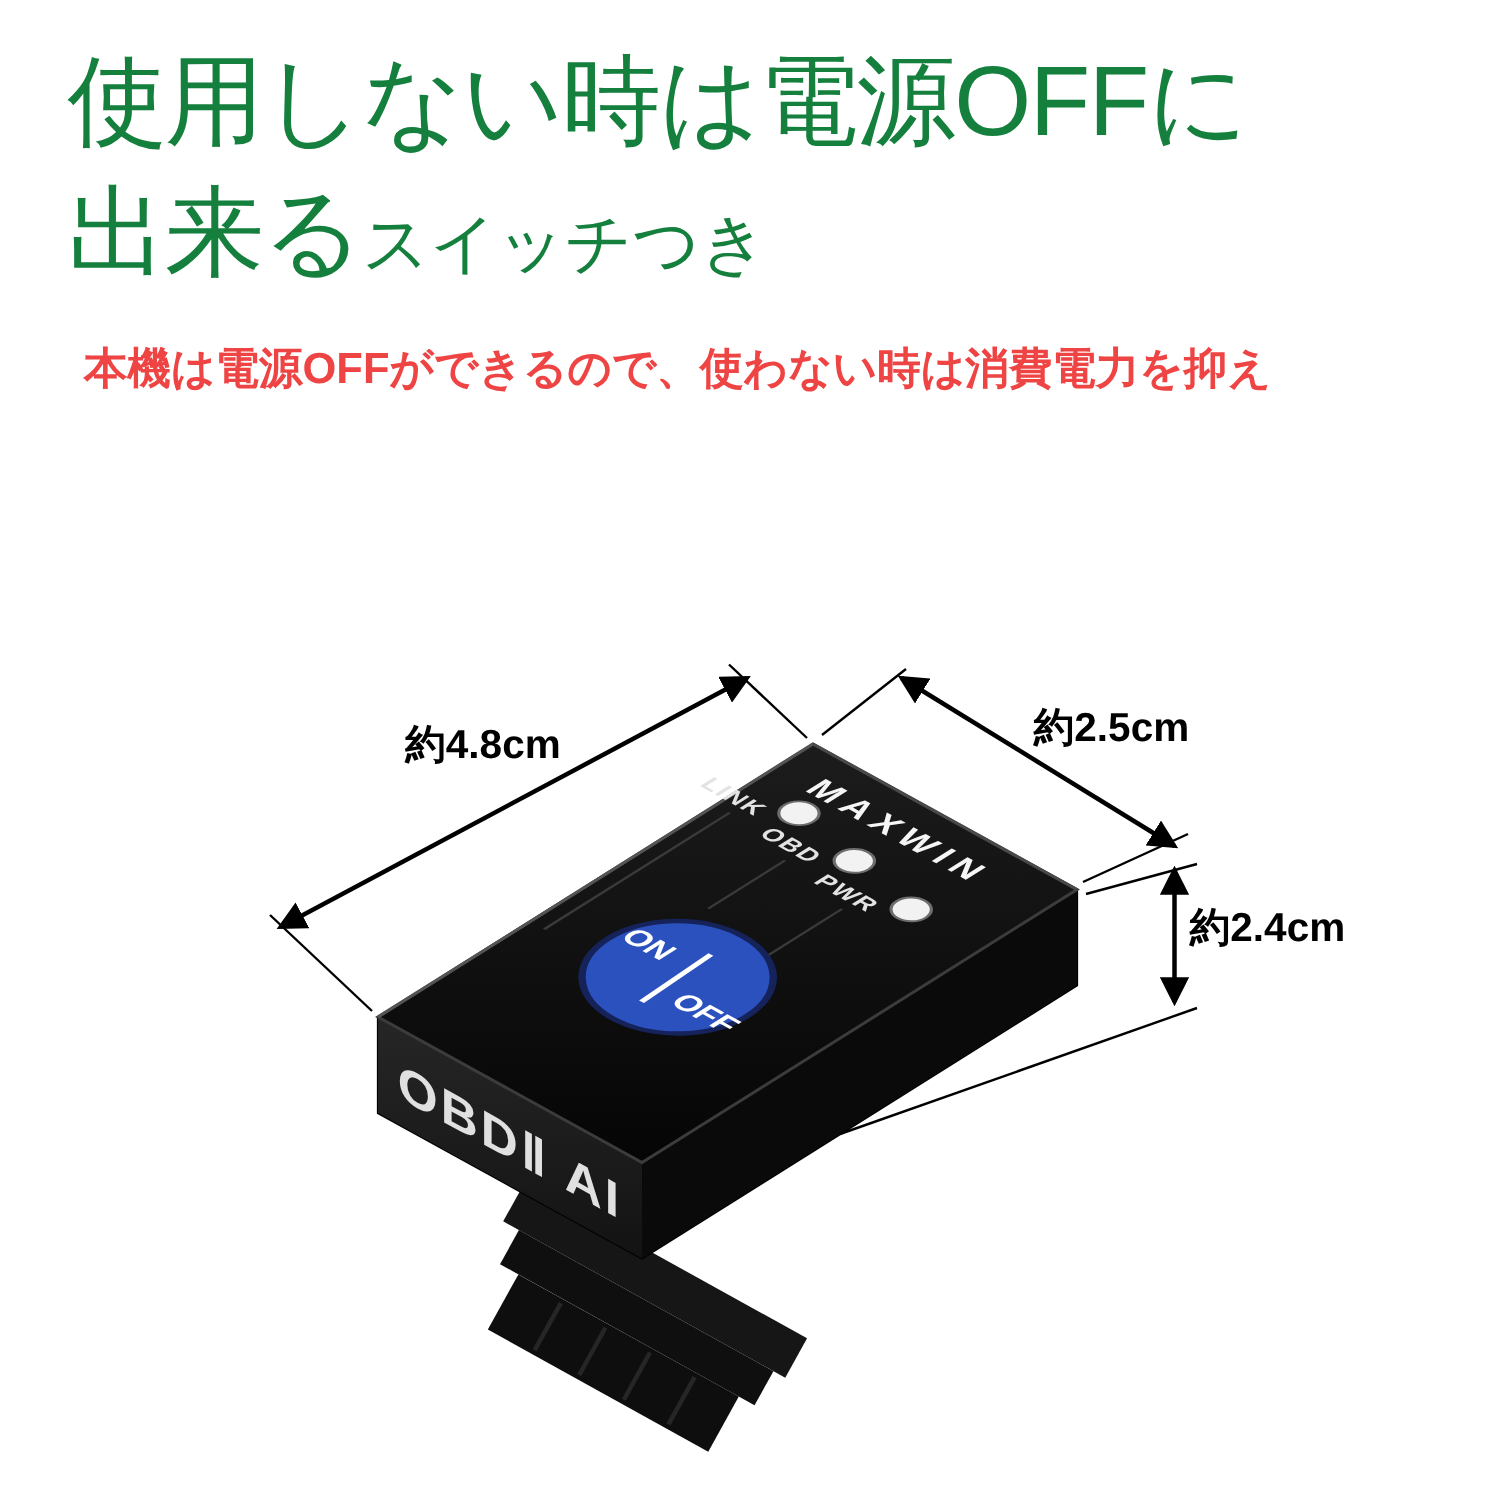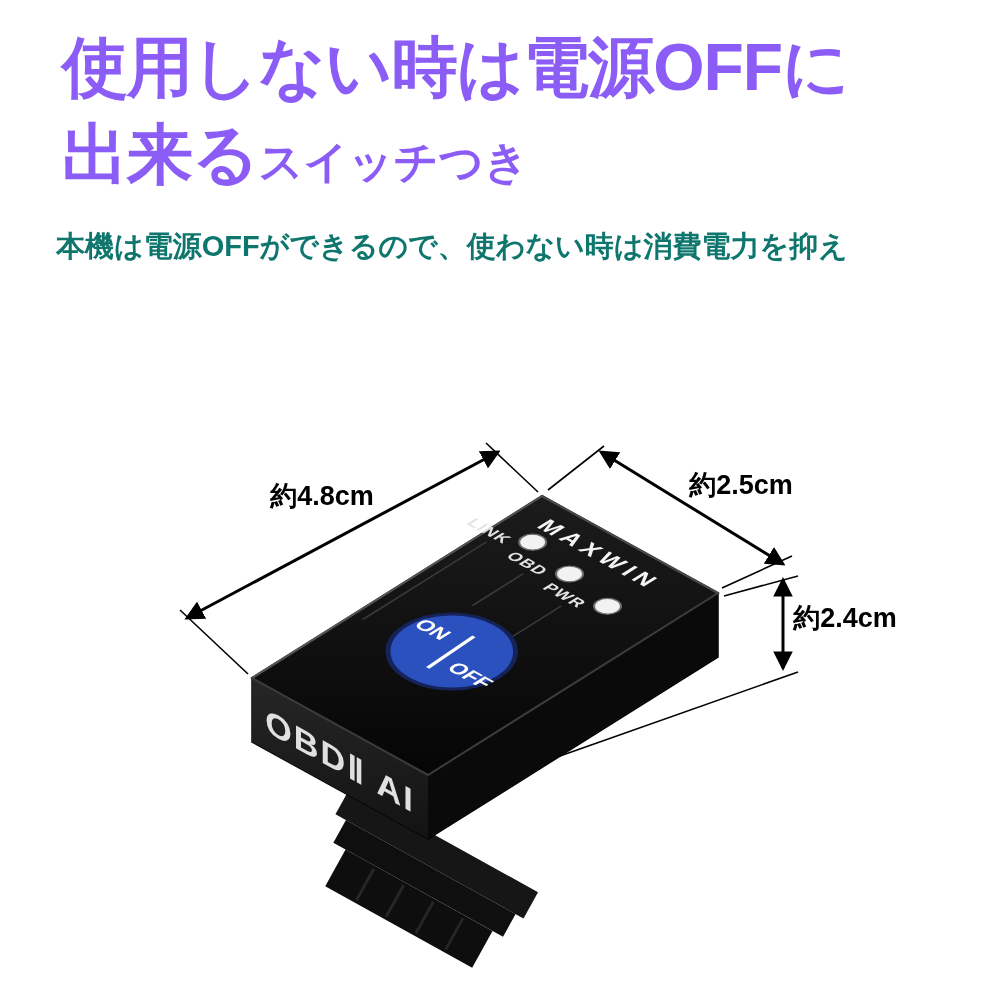--- a/index.html
+++ b/index.html
@@ -5,28 +5,28 @@
   * { margin:0; padding:0; box-sizing:border-box; }
   html,body { width:1000px; height:1000px; }
   body {
     background:#ffffff;
     font-family:"Liberation Sans","DejaVu Sans",sans-serif;
     color:#000;
     position:relative;
     overflow:hidden;
   }
   .headline {
-    position:absolute; left:62px; top:24px;
-    font-weight:700; font-size:66px; line-height:1.32;
-    letter-spacing:-1px; color:#8b5cf6;
+    position:absolute; left:45px; top:24px;
+    font-weight:400; font-size:66px; line-height:1.32;
+    letter-spacing:-1px; color:#15803d;
   }
   .headline .h-small { font-size:44px; letter-spacing:0; }
   .desc {
     position:absolute; left:56px; top:222px;
-    font-size:29px; font-weight:600; line-height:1.72; color:#0f766e;
+    font-size:29px; font-weight:600; line-height:1.72; color:#ef4444;
   }
   svg.diagram { position:absolute; left:0; top:0; }
   .dim-label { font-family:"Liberation Sans",sans-serif; font-size:27px; font-weight:bold; fill:#000; }
   .brand-text { font-family:"Liberation Sans",sans-serif; font-size:20px; font-weight:bold; letter-spacing:4.5px; fill:#f5f5f5; }
   .led-label { font-family:"Liberation Sans",sans-serif; font-size:14px; font-weight:bold; letter-spacing:1px; fill:#e3e3e3; }
   .model-text { font-family:"Liberation Sans",sans-serif; font-size:33px; font-weight:bold; letter-spacing:2px; fill:#e0e0e0; }
   .btn-label { font-family:"Liberation Sans",sans-serif; font-size:18px; font-weight:bold; fill:#ffffff; }
   .dim-line { stroke:#000; stroke-width:3; fill:none; }
   .ext-line { stroke:#000; stroke-width:1.6; fill:none; }
   .leader-line { stroke:#3a3a3a; stroke-width:1.5; }

